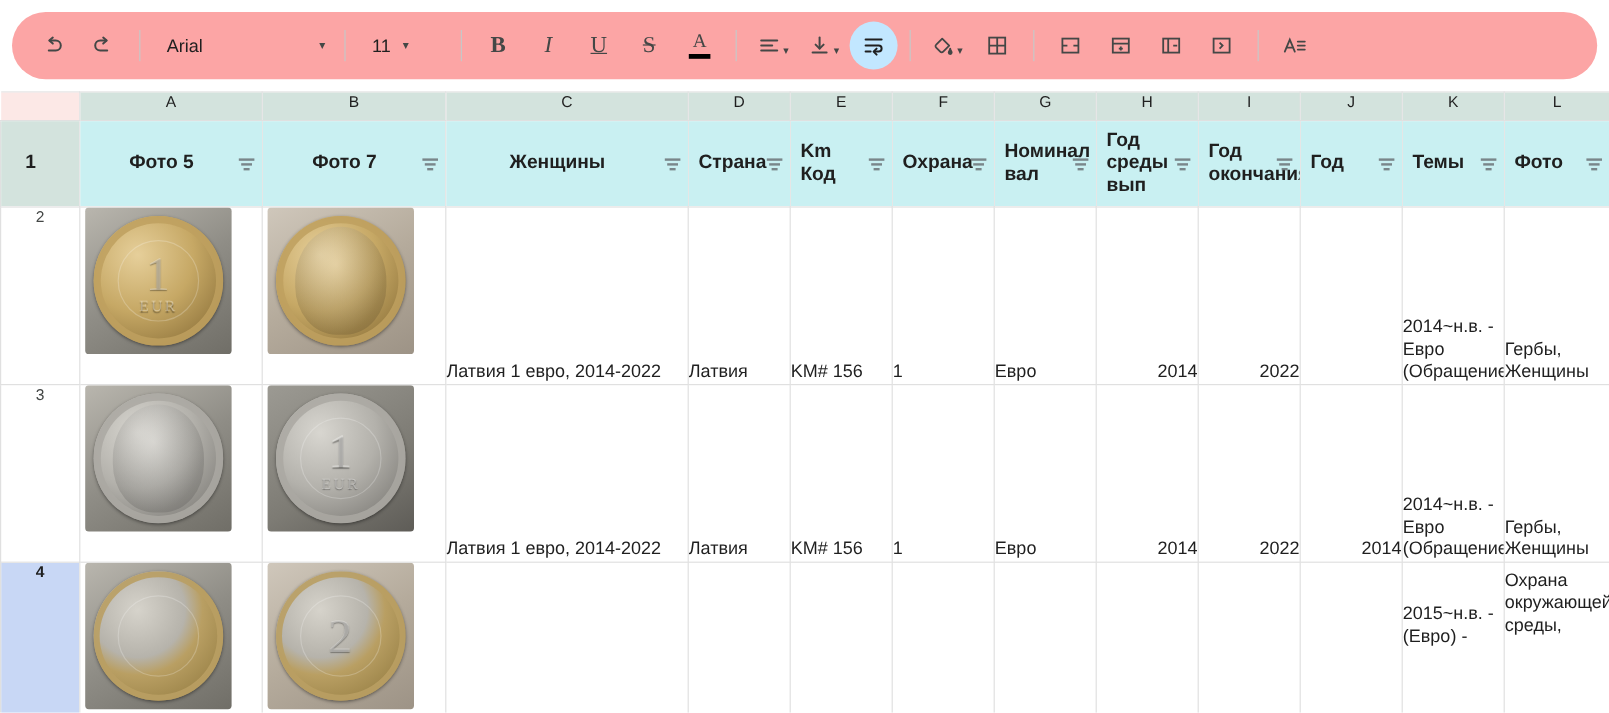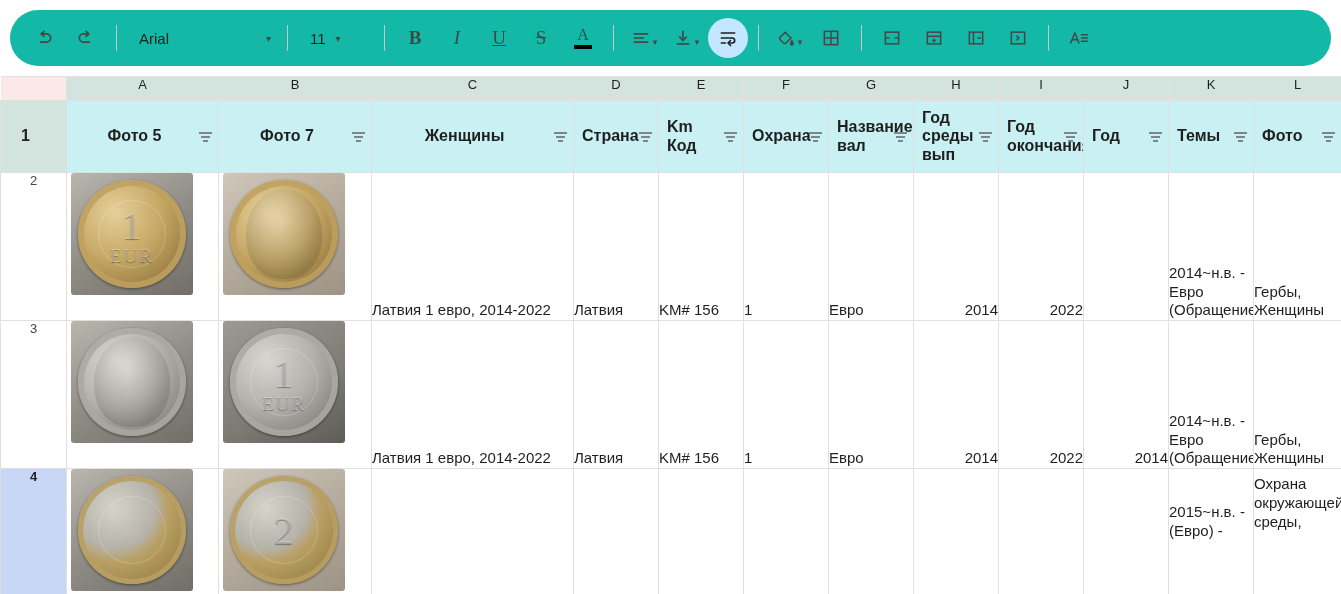--- a/index.html
+++ b/index.html
@@ -15,21 +15,21 @@
   .toolbar-wrap {
     height: 76px;
     background: #ffffff;
     display: flex;
     align-items: center;
     padding: 0 10px;
   }
   .toolbar {
     height: 56px;
     width: 100%;
-    background: #14b8a6;
+    background: #fca5a5;
     border-radius: 28px;
     display: flex;
     align-items: center;
     padding: 0 14px;
     gap: 2px;
   }
   .tb-btn {
     width: 40px; height: 40px;
     border-radius: 50%;
     display: flex; align-items: center; justify-content: center;
@@ -217,21 +217,21 @@
     position: absolute;
     left: 0; right: 0; top: 50%;
     transform: translateY(-50%);
     text-align: center;
     font-family: "Liberation Serif", serif;
     font-size: 40px;
     color: rgba(255,255,255,.35);
     text-shadow: 0 1px 1px rgba(0,0,0,.35);
     letter-spacing: 1px;
   }
-  .coin .glyph small { font-size: 19px; letter-spacing: 2px; display:block; margin-top:-4px;}
+  .coin .glyph small { font-size: 13px; letter-spacing: 2px; display:block; margin-top:-4px;}
   .coin .face {
     position: absolute; left: 50%; top: 50%;
     width: 76px; height: 90px; margin: -45px 0 0 -38px;
     border-radius: 50% 50% 45% 45%;
     background: radial-gradient(ellipse at 45% 35%, rgba(255,255,255,.22), rgba(0,0,0,.12) 70%);
   }
 </style>
 </head>
 <body>
 
@@ -448,21 +448,21 @@
       </td>
       <td>
         <span>Охрана</span>
         <span class="filter-ico">
               <i></i>
               <i></i>
               <i></i>
             </span>
       </td>
       <td>
-        <span>Название вал</span>
+        <span>Номинал вал</span>
         <span class="filter-ico">
               <i></i>
               <i></i>
               <i></i>
             </span>
       </td>
       <td>
         <span>Год среды вып</span>
         <span class="filter-ico">
               <i></i>

